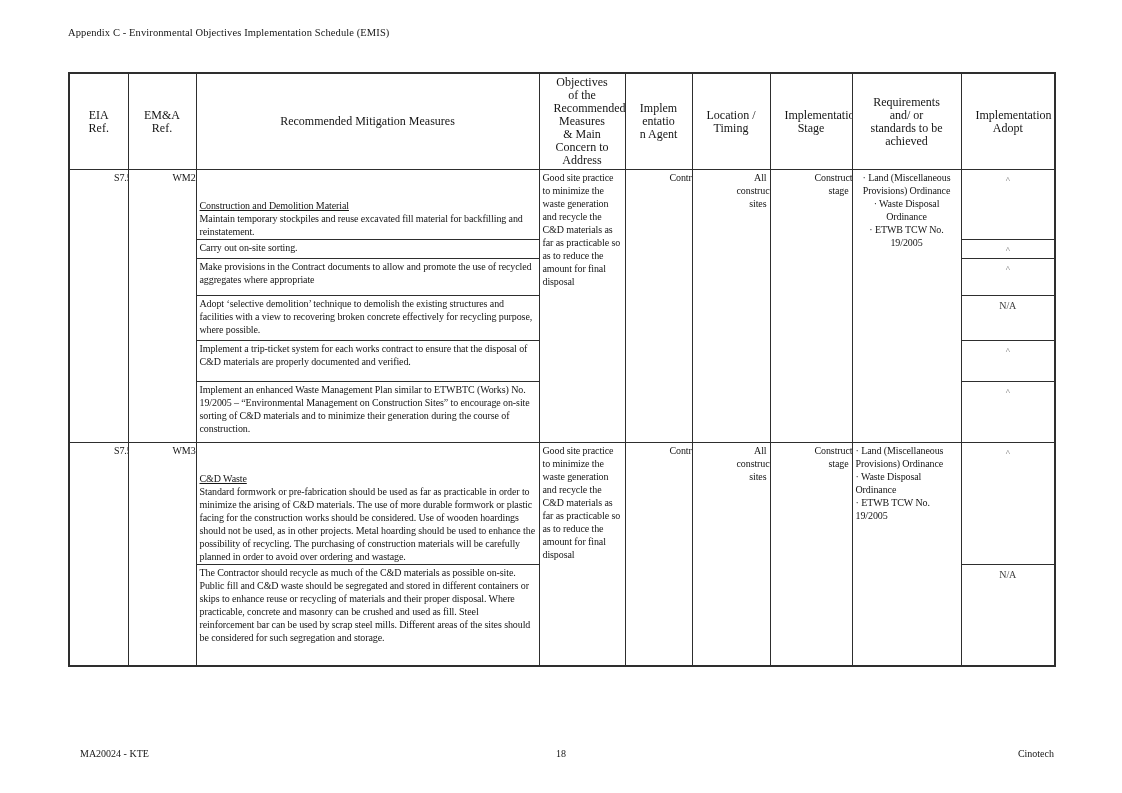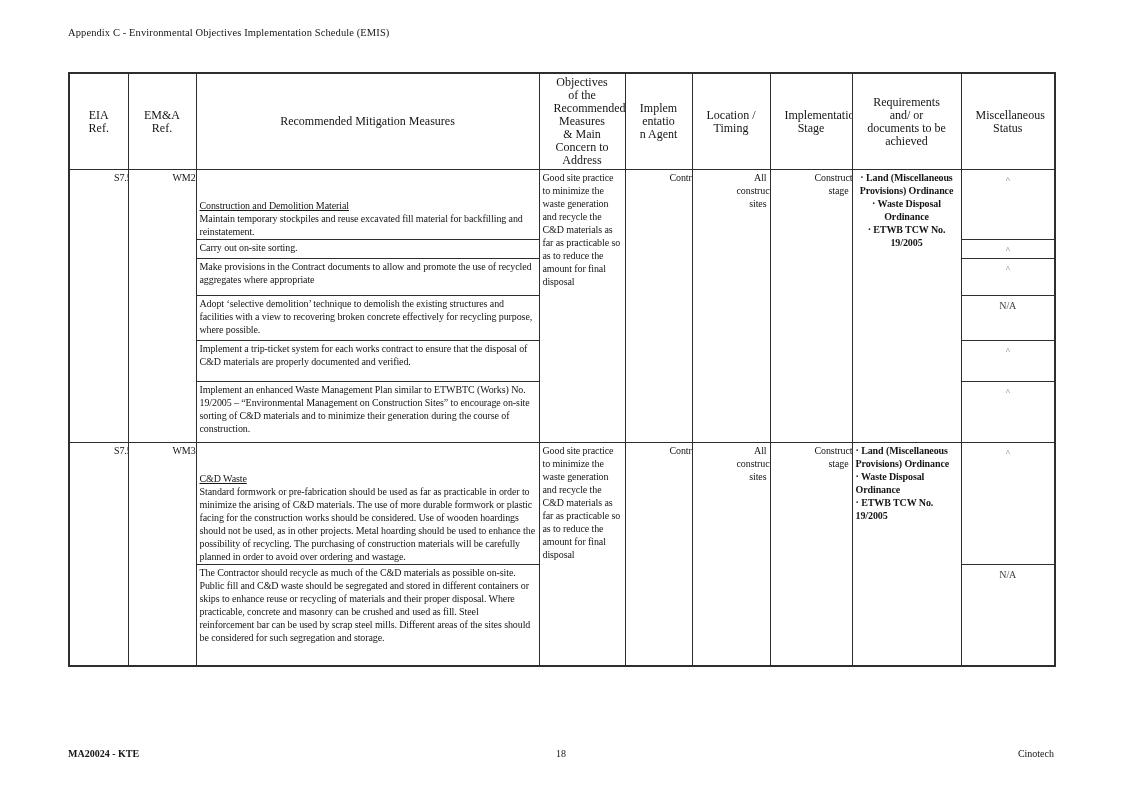--- a/index.html
+++ b/index.html
@@ -35,27 +35,27 @@
     font-weight: normal;
     text-align: center;
     vertical-align: middle;
     font-size: 12px;
     line-height: 13px;
     padding: 2px 14px;
     letter-spacing: 0;
   }
   .th-agent { word-break: break-all; margin-left: 40px; }
   td.center { text-align: right; padding-left: 44px; }
-  td.req-cell { white-space: pre-line; font-weight: bold; }
+  td.req-cell { white-space: pre-line; }
   td.req-center { text-align: center; }
   td.status-cell { text-align: center; color: #3d3d3d; padding-top: 3px; }
   .caret { font-size: 9px; color: #666; }
   .measure-heading { text-decoration: underline; margin-top: 28px; }
   .footer { position: absolute; top: 748px; font-size: 10px; }
-  .footer-left { left: 68px; font-weight: bold; }
+  .footer-left { left: 80px; }
   .footer-center { left: 0; width: 1122px; text-align: center; }
   .footer-right { right: 68px; text-align: left; }
 </style>
 </head>
 <body>
 
 <div class="doc-header">Appendix C - Environmental Objectives Implementation Schedule (EMIS)</div>
 
 <table class="emis">
   <colgroup>
@@ -72,22 +72,22 @@
 
   <tbody>
       <tr style="height:64px">
     <th>EIA Ref.</th>
     <th>EM&amp;A Ref.</th>
     <th>Recommended Mitigation Measures</th>
     <th>Objectives of the Recommended Measures &amp; Main Concern to Address</th>
     <th class="th-agent">Implementation Agent</th>
     <th>Location / Timing</th>
     <th>Implementation Stage</th>
-    <th>Requirements and/ or documents to be achieved</th>
-    <th>Miscellaneous Status</th>
+    <th>Requirements and/ or standards to be achieved</th>
+    <th>Implementation Adopt</th>
   </tr>
 
   <tr style="height:56px">
     <td class="center" rowspan="6">S7.5.1</td>
     <td class="center" rowspan="6">WM2</td>
     <td>
       <div class="measure-heading">Construction and Demolition Material</div>
       <div>Maintain temporary stockpiles and reuse excavated fill material for backfilling and reinstatement.</div>
     </td>
     <td rowspan="6">Good site practice to minimize the waste generation and recycle the C&amp;D materials as far as practicable so as to reduce the amount for final disposal</td>

